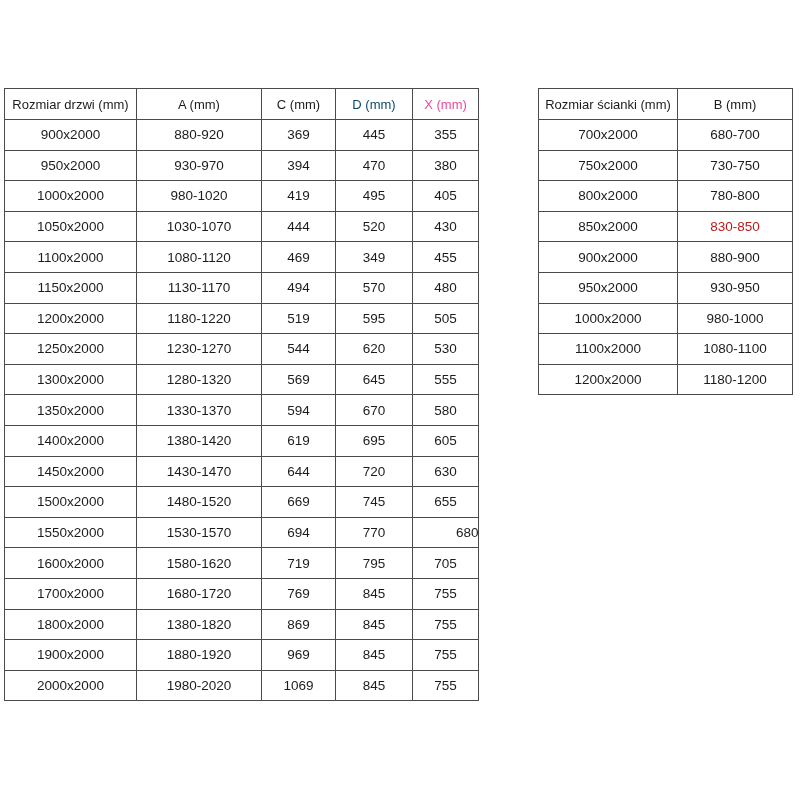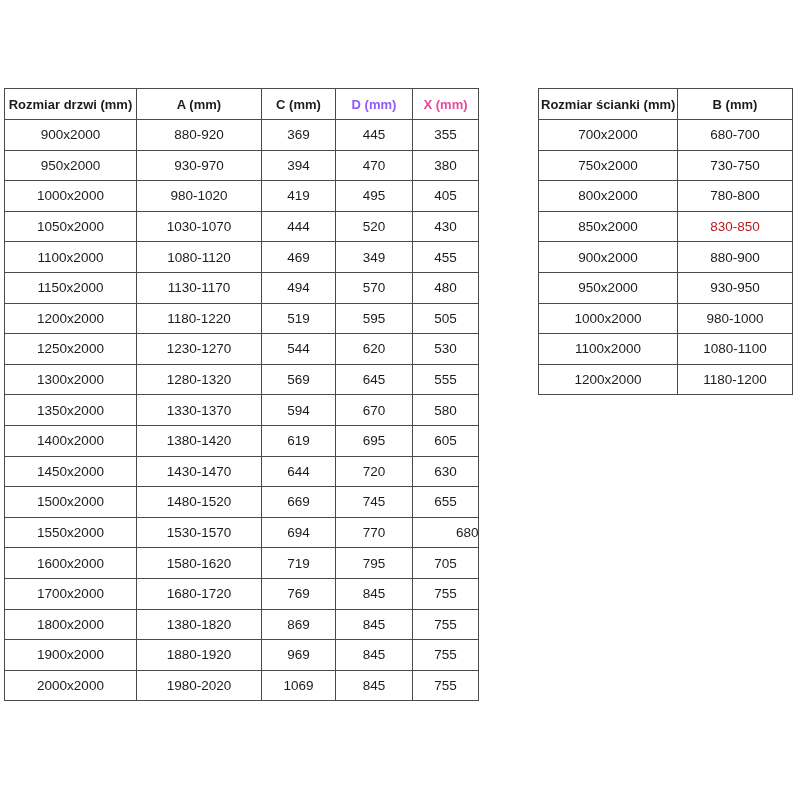--- a/index.html
+++ b/index.html
@@ -25,21 +25,21 @@
     border: 1px solid #4a4a4a;
     text-align: center;
     vertical-align: middle;
     color: #1c1c1c;
     white-space: nowrap;
     overflow: hidden;
     padding: 0 2px;
   }
   .spec-table th {
     font-size: 13px;
-    font-weight: bold;
+    font-weight: normal;
     height: 30px;
     margin-top: 18px;
   }
   .spec-table td {
     font-size: 13.5px;
     font-weight: normal;
     height: 29.6px;
   }
   #door-table { left: 4px; top: 88px; width: 474px; }
   #wall-table { left: 538px; top: 88px; width: 254px; }
@@ -54,21 +54,21 @@
       <col style="width:125px">
       <col style="width:74px">
       <col style="width:77px">
       <col style="width:66px">
     </colgroup>
   <thead>
         <tr>
           <th style="border-color: rgb(74, 74, 74); color: rgb(28, 28, 28);">Rozmiar drzwi (mm)</th>
           <th style="border-color: rgb(74, 74, 74); color: rgb(28, 28, 28);">A (mm)</th>
           <th style="border-color: rgb(74, 74, 74); color: rgb(28, 28, 28);">C (mm)</th>
-          <th style="border-color: rgb(74, 74, 74); color: #8b5cf6;">D (mm)</th>
+          <th style="border-color: rgb(74, 74, 74); color: #0c4a6e;">D (mm)</th>
           <th style="border-color: rgb(74, 74, 74); color: #ec4899;">X (mm)</th>
         </tr>
       </thead>
       <tbody>
         <tr>
           <td style="border-color: rgb(74, 74, 74); color: rgb(28, 28, 28);">900x2000</td>
           <td style="border-color: rgb(74, 74, 74); color: rgb(28, 28, 28);">880-920</td>
           <td style="border-color: rgb(74, 74, 74); color: rgb(28, 28, 28);">369</td>
           <td style="border-color: rgb(74, 74, 74); color: rgb(28, 28, 28);">445</td>
           <td style="border-color: rgb(74, 74, 74); color: rgb(28, 28, 28);">355</td>

